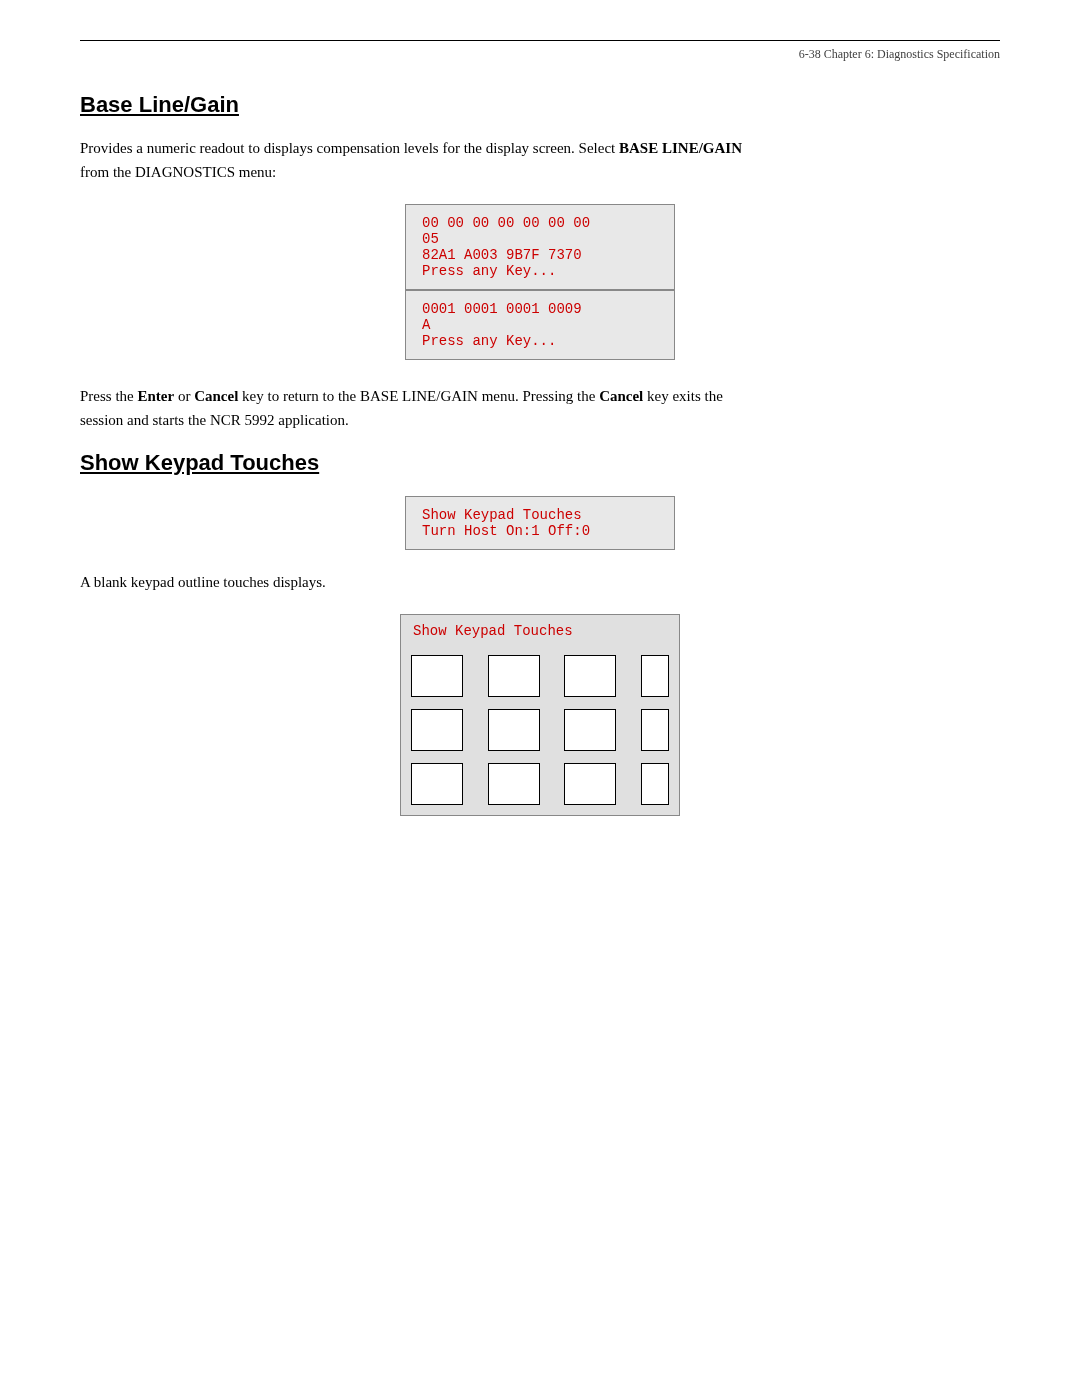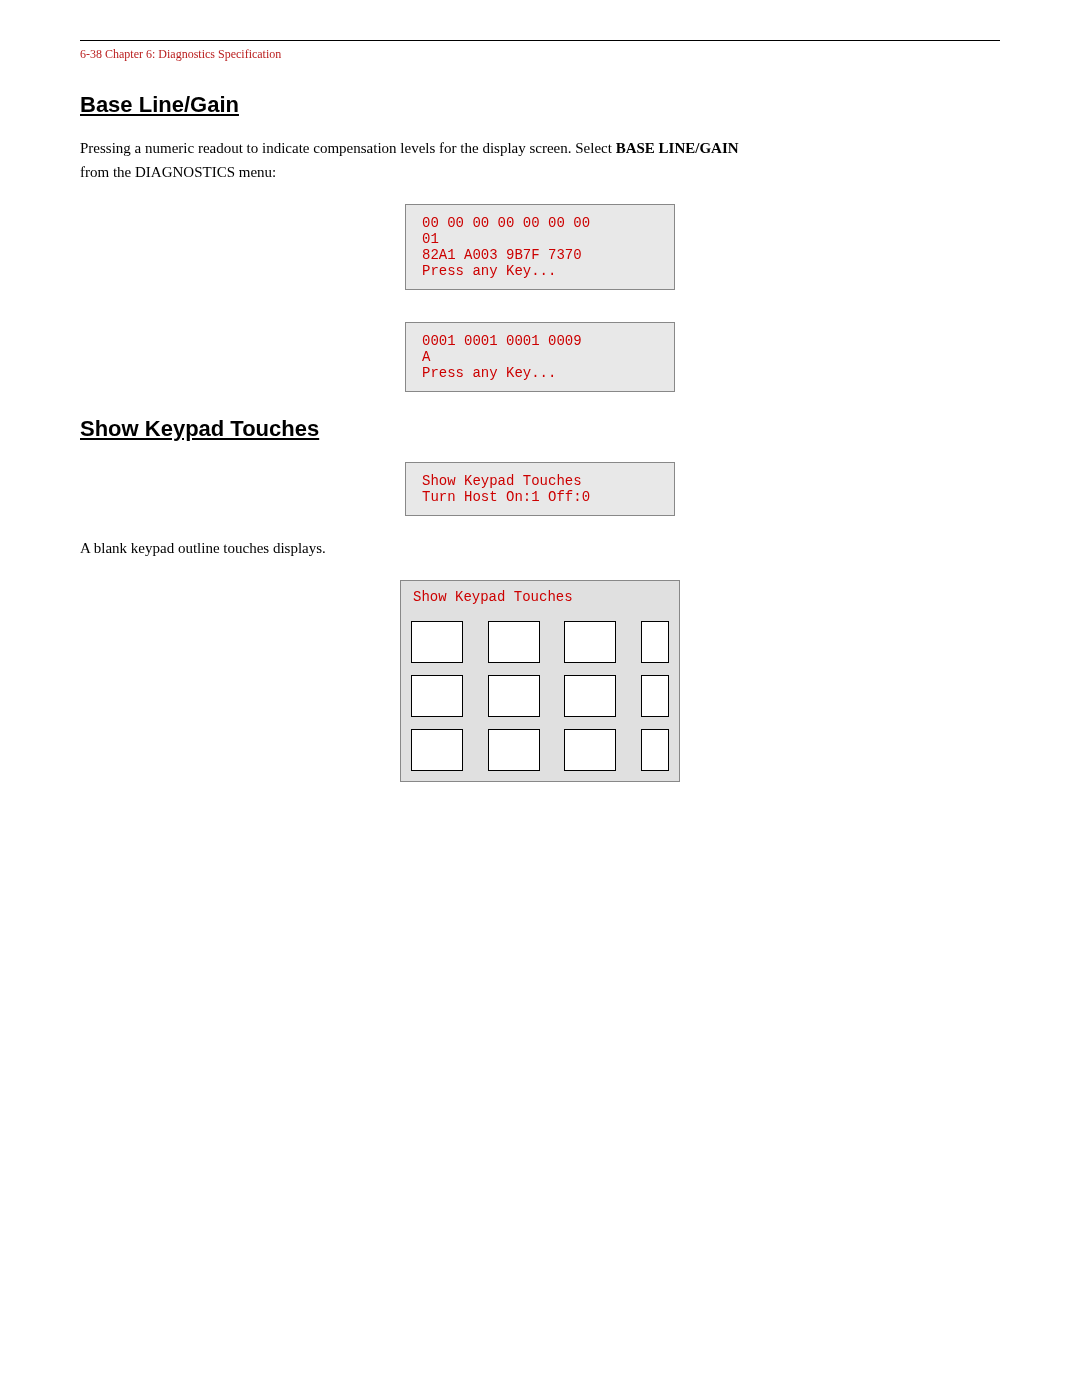--- a/index.html
+++ b/index.html
@@ -18,22 +18,23 @@
     }
 
     .header-rule {
       border: none;
       border-top: 1px solid #000;
       margin-bottom: 6px;
     }
 
     .header-text {
       font-size: 12px;
-      color: #b91c1c;
+      color: #404040;
       margin-bottom: 30px;
+      text-align: right;
     }
 
     h2.section-title {
       font-family: "Arial", sans-serif;
       font-size: 22px;
       font-weight: 900;
       margin-bottom: 18px;
       margin-top: 10px;
       text-decoration: underline;
     }
@@ -47,21 +48,21 @@
 
     .body-text b {
       font-weight: bold;
     }
 
     .screen-box-container {
       display: flex;
       flex-direction: column;
       align-items: center;
       margin: 20px 0 24px 0;
-      gap: 32px;
+      gap: 0;
     }
 
     .screen-box {
       background: #e8e8e8;
       border: 1px solid #888;
       padding: 10px 16px;
       font-family: "Courier New", Courier, monospace;
       font-size: 14px;
       min-width: 260px;
       width: 270px;
@@ -164,39 +165,42 @@
 <body>
 
 <div class="page">
 
   <hr class="header-rule">
   <div class="header-text">6-38    Chapter 6: Diagnostics Specification</div>
 
   <h2 class="section-title">Base Line/Gain</h2>
 
   <p class="body-text">
-    <span>Pressing a numeric readout to indicate compensation levels for the display screen. Select </span><b>BASE LINE/GAIN</b><span> from the DIAGNOSTICS menu:</span>
+    <span>Provides a numeric readout to displays compensation levels for the display screen. Select </span><b>BASE LINE/GAIN</b><span> from the DIAGNOSTICS menu:</span>
   </p>
 
   <div class="screen-box-container">
 
     <div class="screen-box">
       <div class="line-red">00 00 00 00 00 00 00</div>
-      <div class="line-red">01</div>
+      <div class="line-red">05</div>
       <div class="line-red">82A1 A003 9B7F 7370</div>
       <div class="line-red">Press any Key...</div>
     </div>
 
     <div class="screen-box">
       <div class="line-red">0001 0001 0001 0009</div>
       <div class="line-red">A</div>
       <div class="line-red">Press any Key...</div>
     </div>
   </div>
 
+  <p class="body-text">
+    <span>Press the </span><b>Enter</b><span> or </span><b>Cancel</b><span> key to return to the BASE LINE/GAIN menu. Pressing the </span><b>Cancel</b><span> key exits the session and starts the NCR 5992 application.</span>
+  </p>
 
   <div class="section-gap">
     <h2 class="section-title">Show Keypad Touches</h2>
 
 
     <div class="menu-box-container">
       <div class="menu-box">
         <div class="line-red">Show Keypad Touches</div>
         <div class="line-red">Turn Host On:1 Off:0</div>
       </div>

